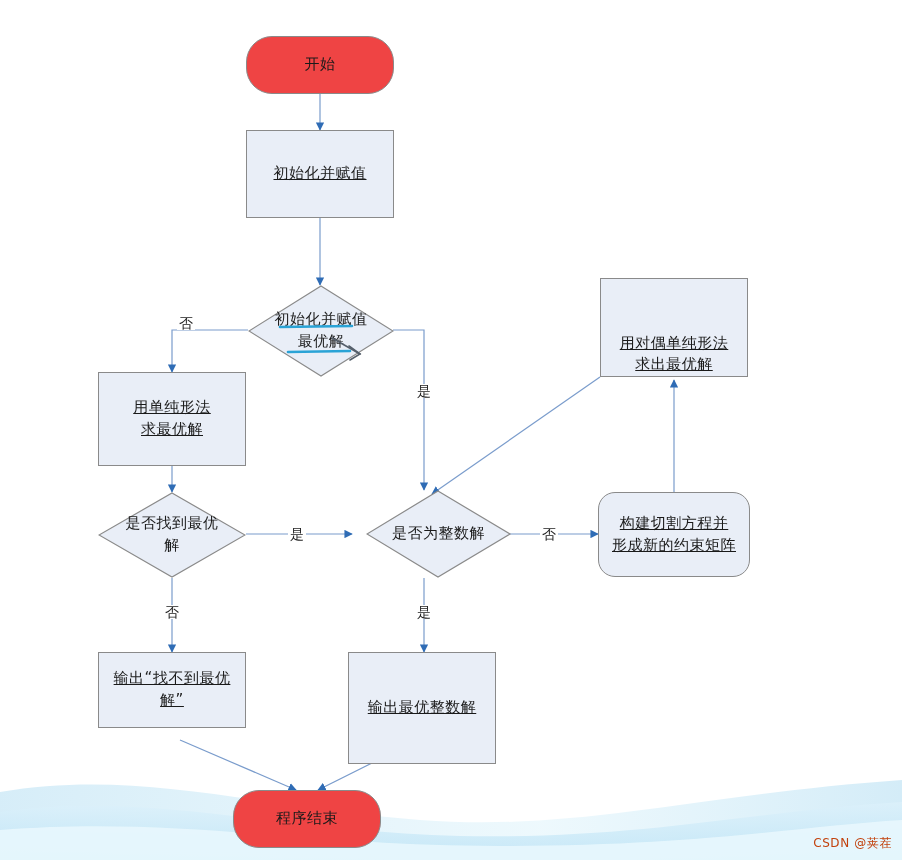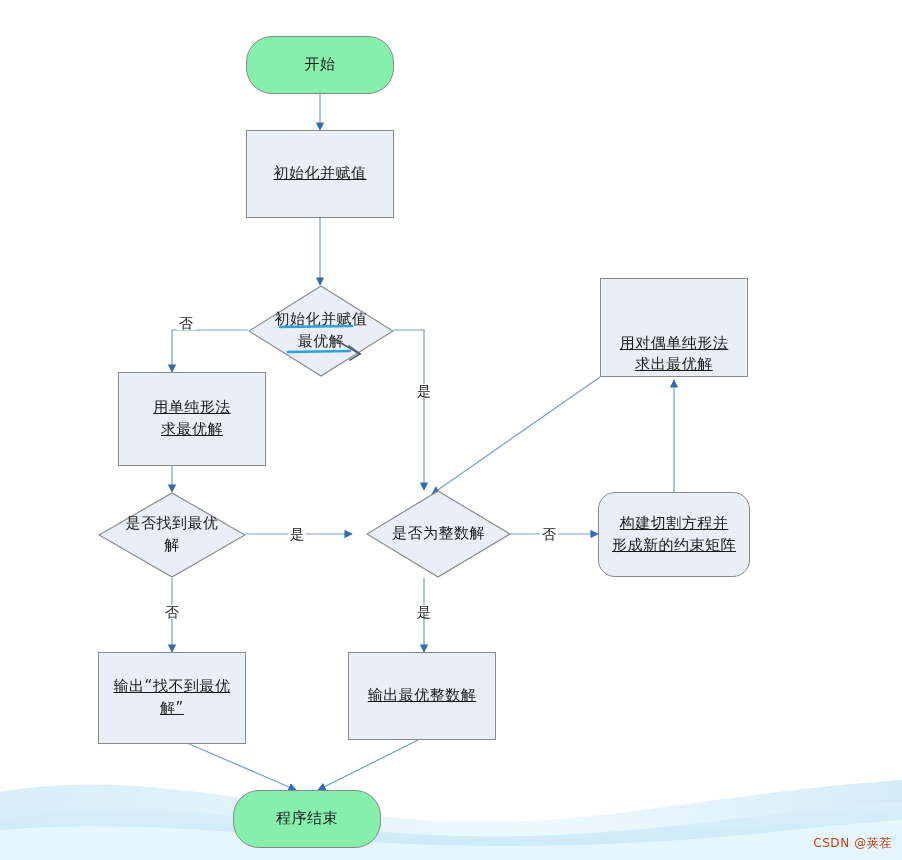--- a/index.html
+++ b/index.html
@@ -55,21 +55,21 @@
     padding: 0 6px;
   }
   
   .proc {
     background: #e9eef7;
     border: 1px solid #8a8a8a;
     text-decoration: underline;
   }
   
   .term {
-    background: #86efac;
+    background: #ef4444;
     border: 1px solid #8a8a8a;
     border-radius: 26px;
   }
   
   .dec {
     background: transparent;
     border: none;
   }
   .dec .txt {
     position: relative;
@@ -180,21 +180,21 @@
   </div>
 
   <div class="node dec" style="left:248px; top:285px; width:146px; height:92px;">
     <svg class="dec-shape" viewBox="0 0 146 92" preserveAspectRatio="none">
       <polygon points="73,1 145,46 73,91 1,46" fill="#e9eef7" stroke="#8a8a8a" stroke-width="1.2"></polygon>
     </svg>
     <span class="txt">初始化并赋值
 最优解</span>
   </div>
 
-  <div class="node proc" style="left:98px; top:372px; width:148px; height:94px;margin-left:20px;">
+  <div class="node proc" style="left:98px; top:372px; width:148px; height:94px;">
     <span class="txt">用单纯形法
 求最优解</span>
   </div>
 
   <div class="node proc" style="left:600px; top:278px; width:148px; height:99px;align-items:flex-end;">
     <span class="txt">用对偶单纯形法
 求出最优解</span>
   </div>
 
   <div class="node dec" style="left:98px; top:492px; width:148px; height:86px;">
@@ -210,26 +210,26 @@
       <polygon points="72,1 144,44 72,87 1,44" fill="#e9eef7" stroke="#8a8a8a" stroke-width="1.2"></polygon>
     </svg>
     <span class="txt">是否为整数解</span>
   </div>
 
   <div class="node proc" style="left:598px; top:492px; width:152px; height:85px;border-radius:17px;">
     <span class="txt">构建切割方程并
 形成新的约束矩阵</span>
   </div>
 
-  <div class="node proc" style="left:98px; top:652px; width:148px; height:92px;">
+  <div class="node proc" style="left:98px; top:652px; width:148px; height:76px;">
     <span class="txt">输出“找不到最优
 解”</span>
   </div>
 
-  <div class="node proc" style="left:348px; top:652px; width:148px; height:88px;">
+  <div class="node proc" style="left:348px; top:652px; width:148px; height:112px;">
     <span class="txt">输出最优整数解</span>
   </div>
 
   <div class="node term" style="left:233px; top:790px; width:148px; height:58px;">
     <span class="txt">程序结束</span>
   </div>
 
   <span class="elabel" style="left:177px; top:316px;">否</span>
 
   <span class="elabel" style="left:415px; top:384px;">是</span>

